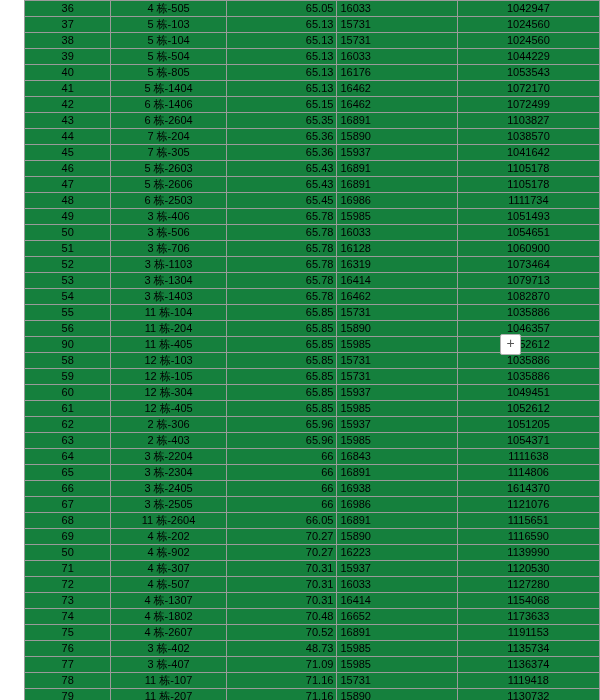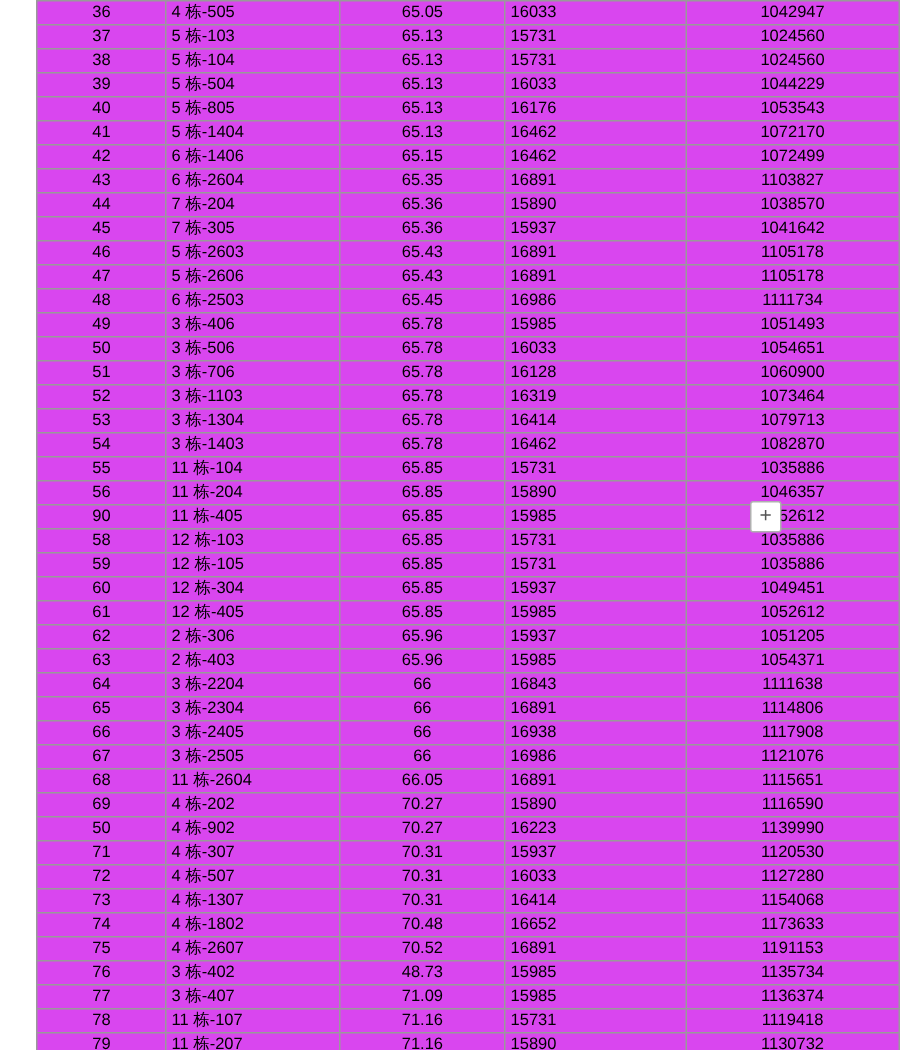--- a/index.html
+++ b/index.html
@@ -12,40 +12,40 @@
   }
   body {
     font-family: "Liberation Sans", sans-serif;
     font-size: 11px;
     color: #000000;
   }
   #page {
     position: relative;
     width: 600px;
     height: 700px;
-    background: #d946ef;
+    background: #15803d;
   }
   table.sheet {
     border-collapse: collapse;
     width: 576px;
     margin: 0;
     table-layout: fixed;
   }
   table.sheet td {
     border: 1px solid #9a9a9a;
     height: 15px;
     line-height: 15px;
     padding: 0 3px;
     font-size: 11px;
     white-space: nowrap;
     overflow: hidden;
   }
   td.c-idx   { width: 64px;  text-align: center; }
-  td.c-unit  { width: 88px;  text-align: left; }
-  td.c-area  { width: 84px;  text-align: center; }
+  td.c-unit  { width: 88px;  text-align: center; }
+  td.c-area  { width: 84px;  text-align: right; }
   td.c-price { width: 92px;  text-align: left; }
   td.c-total { width: 110px; text-align: center; }
 
   
   .gutter-left {
     position: absolute;
     left: 0;
     top: 0;
     width: 24px;
     height: 700px;
@@ -301,21 +301,21 @@
             <td class="c-unit">3 栋-2304</td>
             <td class="c-area">66</td>
             <td class="c-price">16891</td>
             <td class="c-total">1114806</td>
           </tr>
           <tr>
             <td class="c-idx">66</td>
             <td class="c-unit">3 栋-2405</td>
             <td class="c-area">66</td>
             <td class="c-price">16938</td>
-            <td class="c-total">1117908</td>
+            <td class="c-total">1614370</td>
           </tr>
           <tr>
             <td class="c-idx">67</td>
             <td class="c-unit">3 栋-2505</td>
             <td class="c-area">66</td>
             <td class="c-price">16986</td>
             <td class="c-total">1121076</td>
           </tr>
           <tr>
             <td class="c-idx">68</td>

